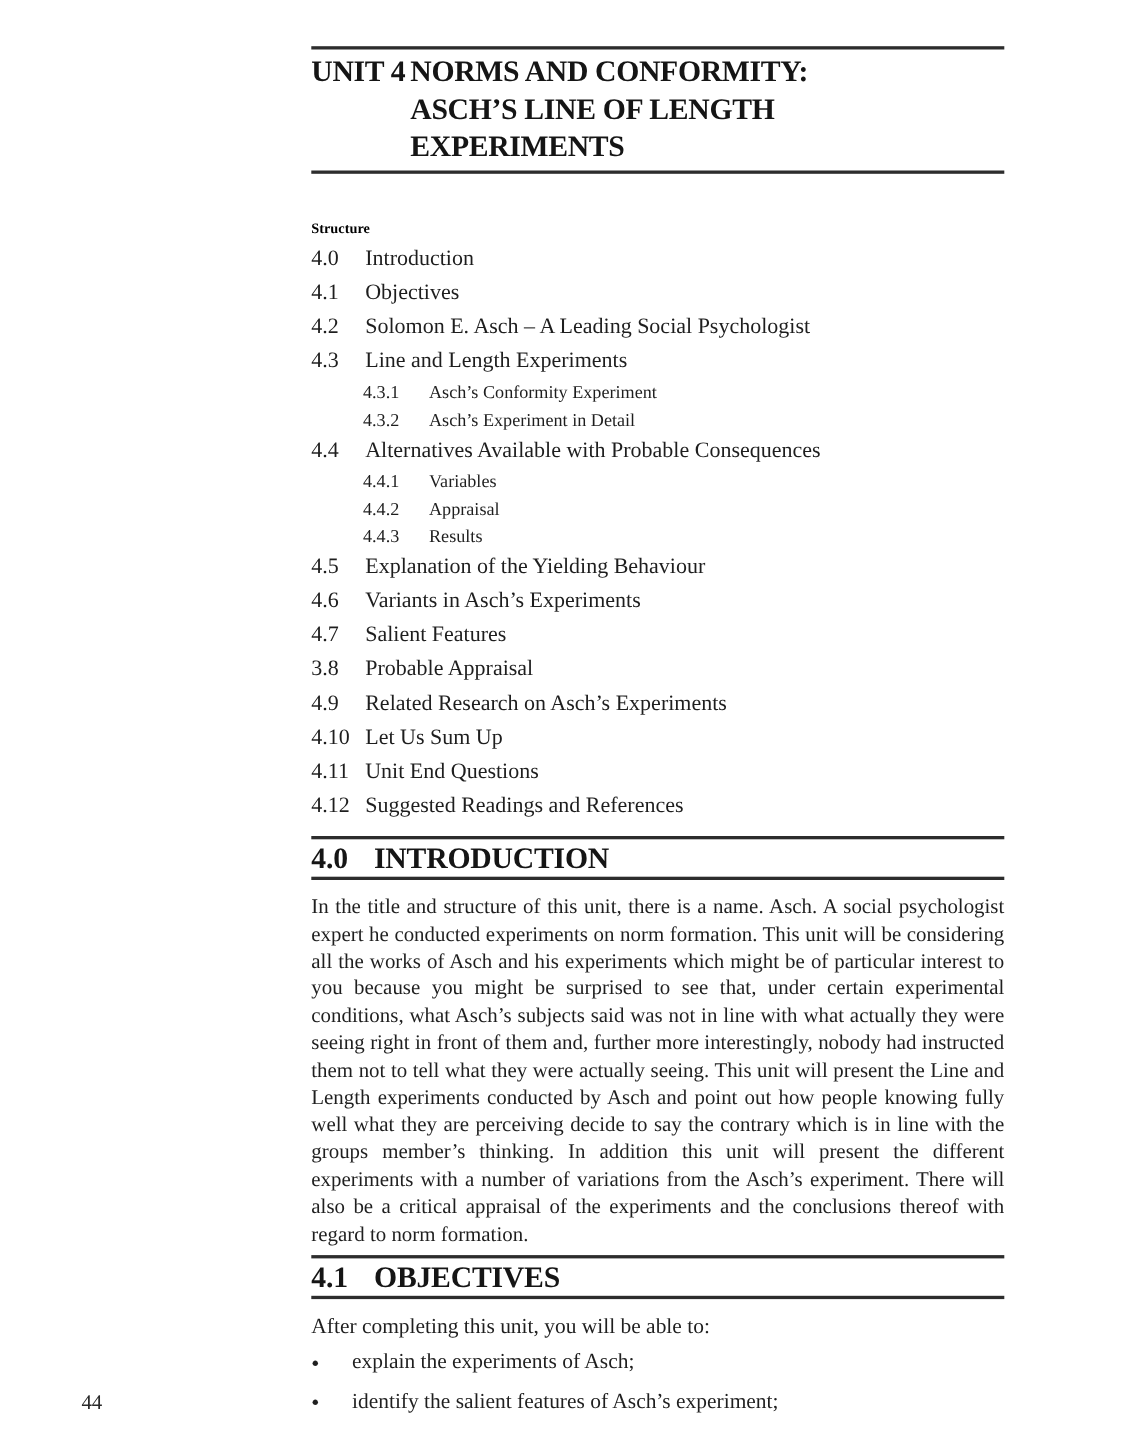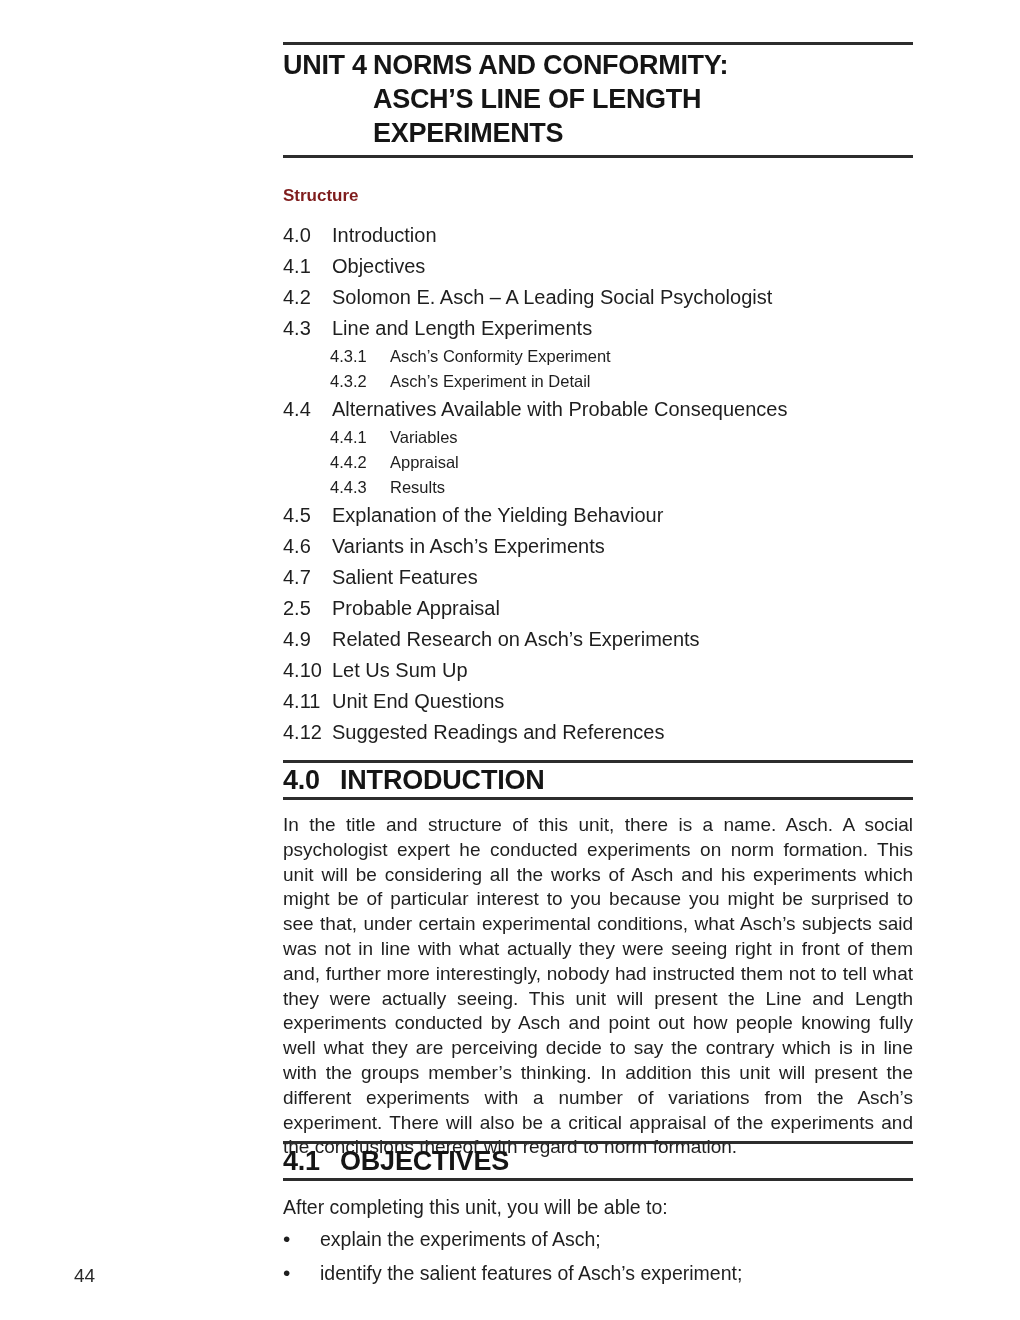--- a/index.html
+++ b/index.html
@@ -2,21 +2,21 @@
 <html><head>
 <meta charset="utf-8">
 <style>
   * { margin: 0; padding: 0; box-sizing: border-box; }
   html, body { background: #ffffff; }
   .page {
     position: relative;
     width: 1020px;
     height: 1320px;
     background: #ffffff;
-    font-family: Liberation Sans, sans-serif;
+    font-family: Liberation Serif, serif;
     color: #1e1e1e;
     overflow: hidden;
   }
 
   
   .title-block {
     position: absolute;
     left: 283px; top: 42px;
     width: 630px;
     border-top: 3px solid #2d2d2d;
@@ -30,22 +30,22 @@
     line-height: 34px; letter-spacing: -0.3px; white-space: nowrap;
   }
   .title-lines { margin-left: 90px; }
   .title-line {
     font-size: 27px; font-weight: bold; color: #151515;
     line-height: 34px; letter-spacing: -0.3px; white-space: nowrap;
   }
 
   
   .structure-heading {
-    position: absolute; left: 283px; top: 186px;
-    font-size: 17px; font-weight: bold; line-height: 20px; color: #7f1d1d;
+    position: absolute; left: 283px; top: 198px;
+    font-size: 13px; font-weight: bold; line-height: 20px; color: #000000;
   }
   .toc {
     position: absolute; left: 283px; top: 220px;
     width: 630px; list-style: none;
   }
   .toc-l1 { display: flex; font-size: 20px; line-height: 31px; }
   .toc-l1 .n { flex: none; width: 49px; }
   .toc-l2 { display: flex; font-size: 16.5px; line-height: 25px; margin-left: 47px; }
   .toc-l2 .n { flex: none; width: 60px; }
 
@@ -156,21 +156,21 @@
       </li>
     <li class="toc-l1">
         <span class="n">4.6</span>
         <span class="l">Variants in Asch’s Experiments</span>
       </li>
     <li class="toc-l1">
         <span class="n">4.7</span>
         <span class="l">Salient Features</span>
       </li>
     <li class="toc-l1">
-        <span class="n">2.5</span>
+        <span class="n">3.8</span>
         <span class="l">Probable Appraisal</span>
       </li>
     <li class="toc-l1">
         <span class="n">4.9</span>
         <span class="l">Related Research on Asch’s Experiments</span>
       </li>
     <li class="toc-l1">
         <span class="n">4.10</span>
         <span class="l">Let Us Sum Up</span>
       </li>

